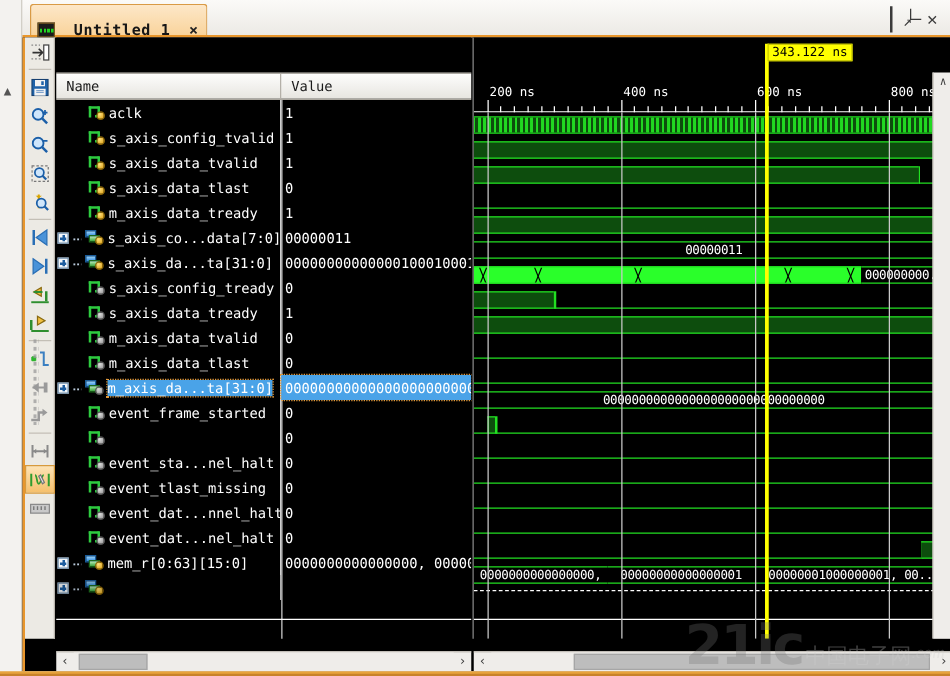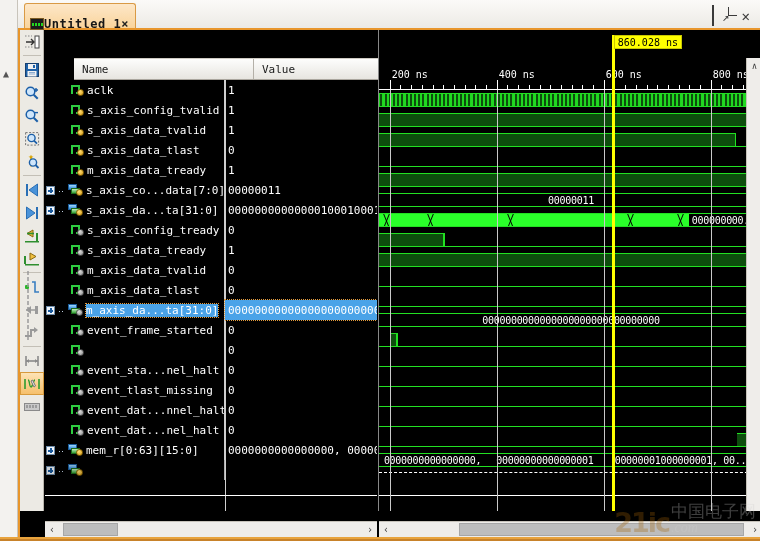--- a/index.html
+++ b/index.html
@@ -36,21 +36,21 @@
   }
 
   
   .tabbar {
     position: absolute; left: 18px; top: 0; width: 742px; height: 30px;
     background: linear-gradient(#fbfaf8, #eceae5);
     border-bottom: 2px solid #e8962c;
   }
   .tab {
     position: absolute; left: 6px; top: 3px; height: 25px;
-    display: flex; align-items: center; gap: 0;
+    display: flex; align-items: center; gap: 15px;
     padding: 15px 7px 0 5px;
     background: linear-gradient(#fde7c8, #f9d49c);
     border: 1px solid #d99a45;
     border-bottom: none;
     border-radius: 3px 3px 0 0;
   }
   .tab-icon {
     width: 14px; height: 12px;
     background: #1a1a1a;
     border: 1px solid #7a5a22;
@@ -133,26 +133,25 @@
     opacity: .75;
   }
 
   
   .nametable {
     position: absolute; left: 25px; top: 0;
     width: 332px; height: 481px;
     background: #000;
   }
   .hdr {
-    position: absolute; left: 0; top: 28px; width: 308px; height: 22px;
+    position: absolute; left: 0; top: 28px; width: 332px; height: 22px;
     background: linear-gradient(#fdfdfc, #e7e5e0);
     border-top: 1px solid #cfcbc3;
     border-bottom: 1px solid #aaa69e;
     display: flex;
-    margin-left: 29px;
   }
   .hdr .cell {
     font-family: "DejaVu Sans Mono", monospace;
     font-size: 11px; color: #1a1a1a;
     display: flex; align-items: center;
     padding-left: 8px;
   }
   .hdr .c1 { width: 180px; border-right: 1px solid #b4b0a8; }
   .hdr .c2 { flex: 1; }
 
@@ -415,32 +414,32 @@
   
   .watermark {
     position: absolute; right: 4px; bottom: 6px;
     pointer-events: none;
     opacity: 0.30;
     display: flex; align-items: flex-end; gap: 2px;
     z-index: 20;
   }
   .wm-21ic {
     font-family: "DejaVu Sans", sans-serif;
-    font-size: 27px; font-weight: bold; color: #a16207;
+    font-size: 44px; font-weight: bold; color: #737373;
     line-height: .85; letter-spacing: -2px;
   }
   .wm-cn {
     font-family: "DejaVu Sans", sans-serif;
     font-size: 17px; color: #cfcfcf; line-height: 1.1;
   }
   .wm-com {
     font-family: Liberation Serif, serif;
     font-style: italic; font-size: 14px; color: #cfcfcf; line-height: 1; text-align: right;
   }
-  .wm-right { display: flex; flex-direction: column; align-items: flex-start; }
+  .wm-right { display: flex; flex-direction: row; align-items: flex-start; }
 </style>
 </head>
 <body>
 
 <div id="app">
 
   <div class="outer-left-strip">
     <div class="caret">▲</div>
   </div>
 
@@ -870,21 +869,21 @@
           <div class="tickmin" style="left: 288.9px;"></div>
           <div class="tickmin" style="left: 299.6px;"></div>
           <div class="tickmin" style="left: 310.3px;"></div>
           <div class="tickmin" style="left: 321px;"></div>
           <div class="tickmaj" style="left: 331.7px;"></div>
           <div class="ticklabel" style="left: 331.7px;">800 ns</div>
           <div class="tickmin" style="left: 342.4px;"></div>
           <div class="tickmin" style="left: 353.1px;"></div>
           <div class="tickmin" style="left: 363.8px;"></div>
         </div>
-      <div class="cursorbox" id="cursorbox" style="left: 234.784px;">860.028 ns</div>
+      <div class="cursorbox" id="cursorbox" style="left: 234.784px;">343.122 ns</div>
       <div class="cursorline" id="cursorline" style="left: 232.784px;"></div>
       <div id="grids">
           <div class="gridline" style="left: 10.7px;"></div>
           <div class="gridline" style="left: 117.7px;"></div>
           <div class="gridline" style="left: 224.7px;"></div>
           <div class="gridline" style="left: 331.7px;"></div>
         </div>
       <div class="wavebody" id="wavebody">
           <div class="wrow" style="top: 0px;">
             <div class="clkband" style="width: 384px;"></div>

